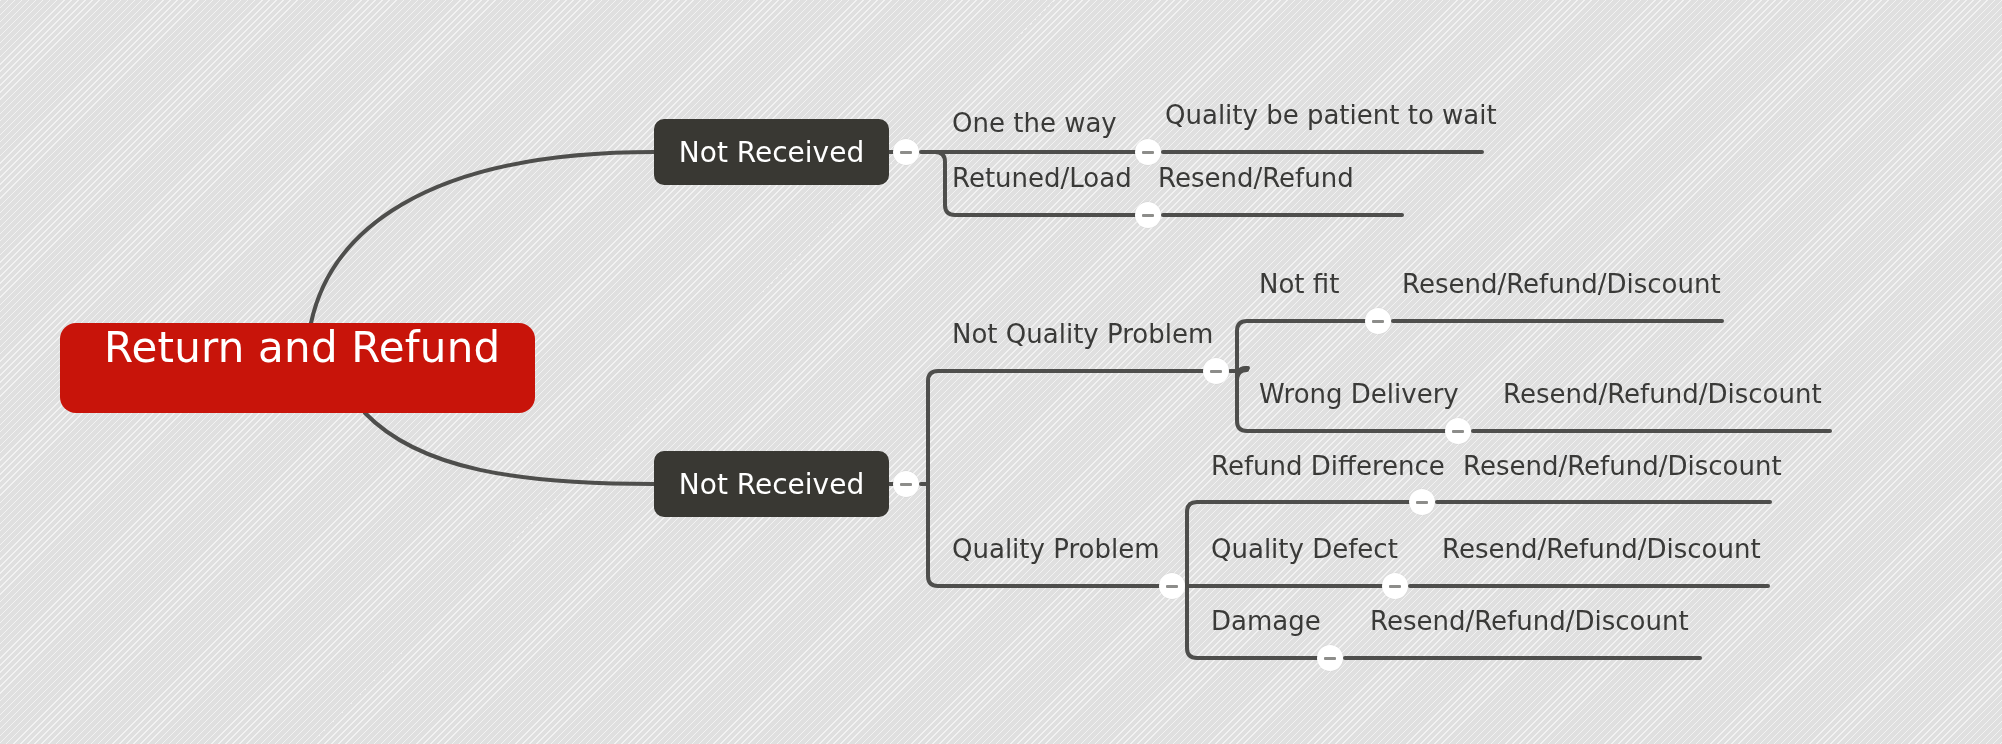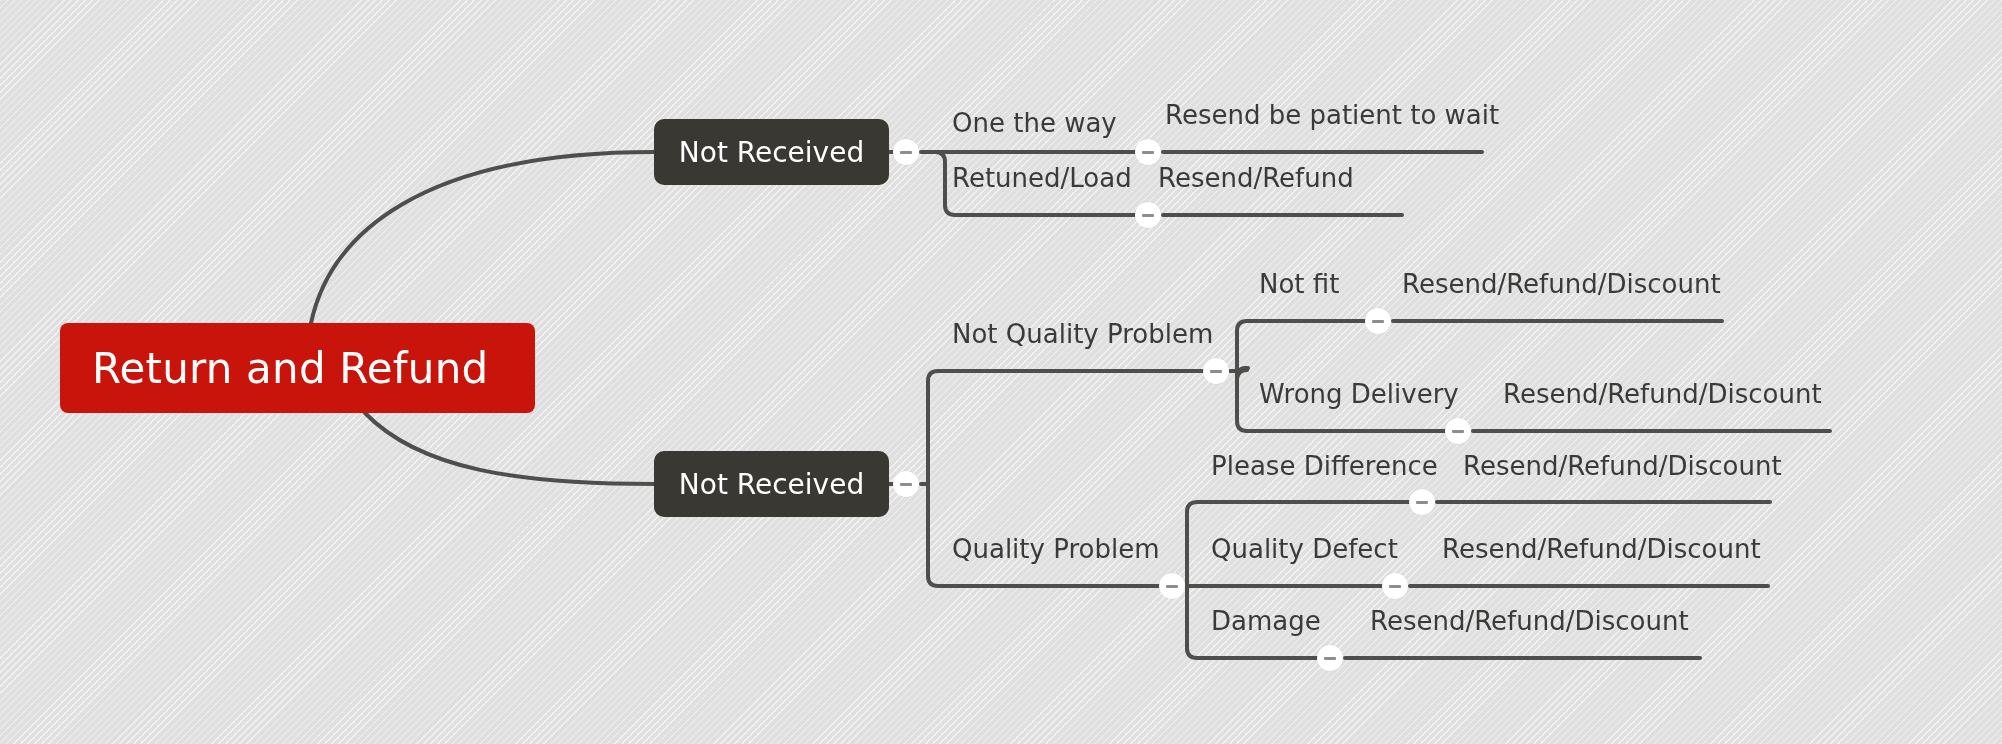--- a/index.html
+++ b/index.html
@@ -31,25 +31,24 @@
     pointer-events: none;
   }
 
   
   .root-node {
     position: absolute;
     left: 60px;
     top: 323px;
     width: 475px;
     height: 90px;
-    border-radius: 8px;
+    border-radius: 16px;
     background: #c8140a;
     display: flex;
-    align-items: center;
-    padding-left: 32px;
+    padding-left: 44px;
     box-sizing: border-box;
     z-index: 5;
   }
   .root-node .label {
     color: #ffffff;
     font-size: 42px;
     font-weight: 400;
     letter-spacing: 0.2px;
     white-space: nowrap;
   }
@@ -168,39 +167,39 @@
   <div class="dark-node" style="left:654px; top:119px; width:235px;">
     <span class="label">Not Received</span>
   </div>
 
   <div class="dark-node" style="left:654px; top:451px; width:235px;">
     <span class="label">Not Received</span>
   </div>
 
   <div class="node-text lvl2" style="left:952px; top:102px;margin-top:8px;">One the way</div>
 
-  <div class="node-text lvl3" style="left:1165px; top:102px;">Resend be patient to wait</div>
+  <div class="node-text lvl3" style="left:1165px; top:102px;">Quality be patient to wait</div>
 
   <div class="node-text lvl2" style="left:952px; top:165px;">Retuned/Load</div>
 
   <div class="node-text lvl3" style="left:1158px; top:165px;">Resend/Refund</div>
 
   <div class="node-text lvl2" style="left:952px; top:321px;">Not Quality Problem</div>
 
   <div class="node-text lvl3" style="left:1259px; top:271px;">Not fit</div>
 
   <div class="node-text lvl4" style="left:1402px; top:271px;">Resend/Refund/Discount</div>
 
   <div class="node-text lvl3" style="left:1259px; top:381px;">Wrong Delivery</div>
 
   <div class="node-text lvl4" style="left:1503px; top:381px;">Resend/Refund/Discount</div>
 
   <div class="node-text lvl2" style="left:952px; top:536px;">Quality Problem</div>
 
-  <div class="node-text lvl3" style="left:1211px; top:453px;">Please Difference</div>
+  <div class="node-text lvl3" style="left:1211px; top:453px;">Refund Difference</div>
 
   <div class="node-text lvl4" style="left:1463px; top:453px;">Resend/Refund/Discount</div>
 
   <div class="node-text lvl3" style="left:1211px; top:536px;text-align:right;">Quality Defect</div>
 
   <div class="node-text lvl4" style="left:1442px; top:536px;">Resend/Refund/Discount</div>
 
   <div class="node-text lvl3" style="left:1211px; top:608px;">Damage</div>
 
   <div class="node-text lvl4" style="left:1370px; top:608px;">Resend/Refund/Discount</div>

